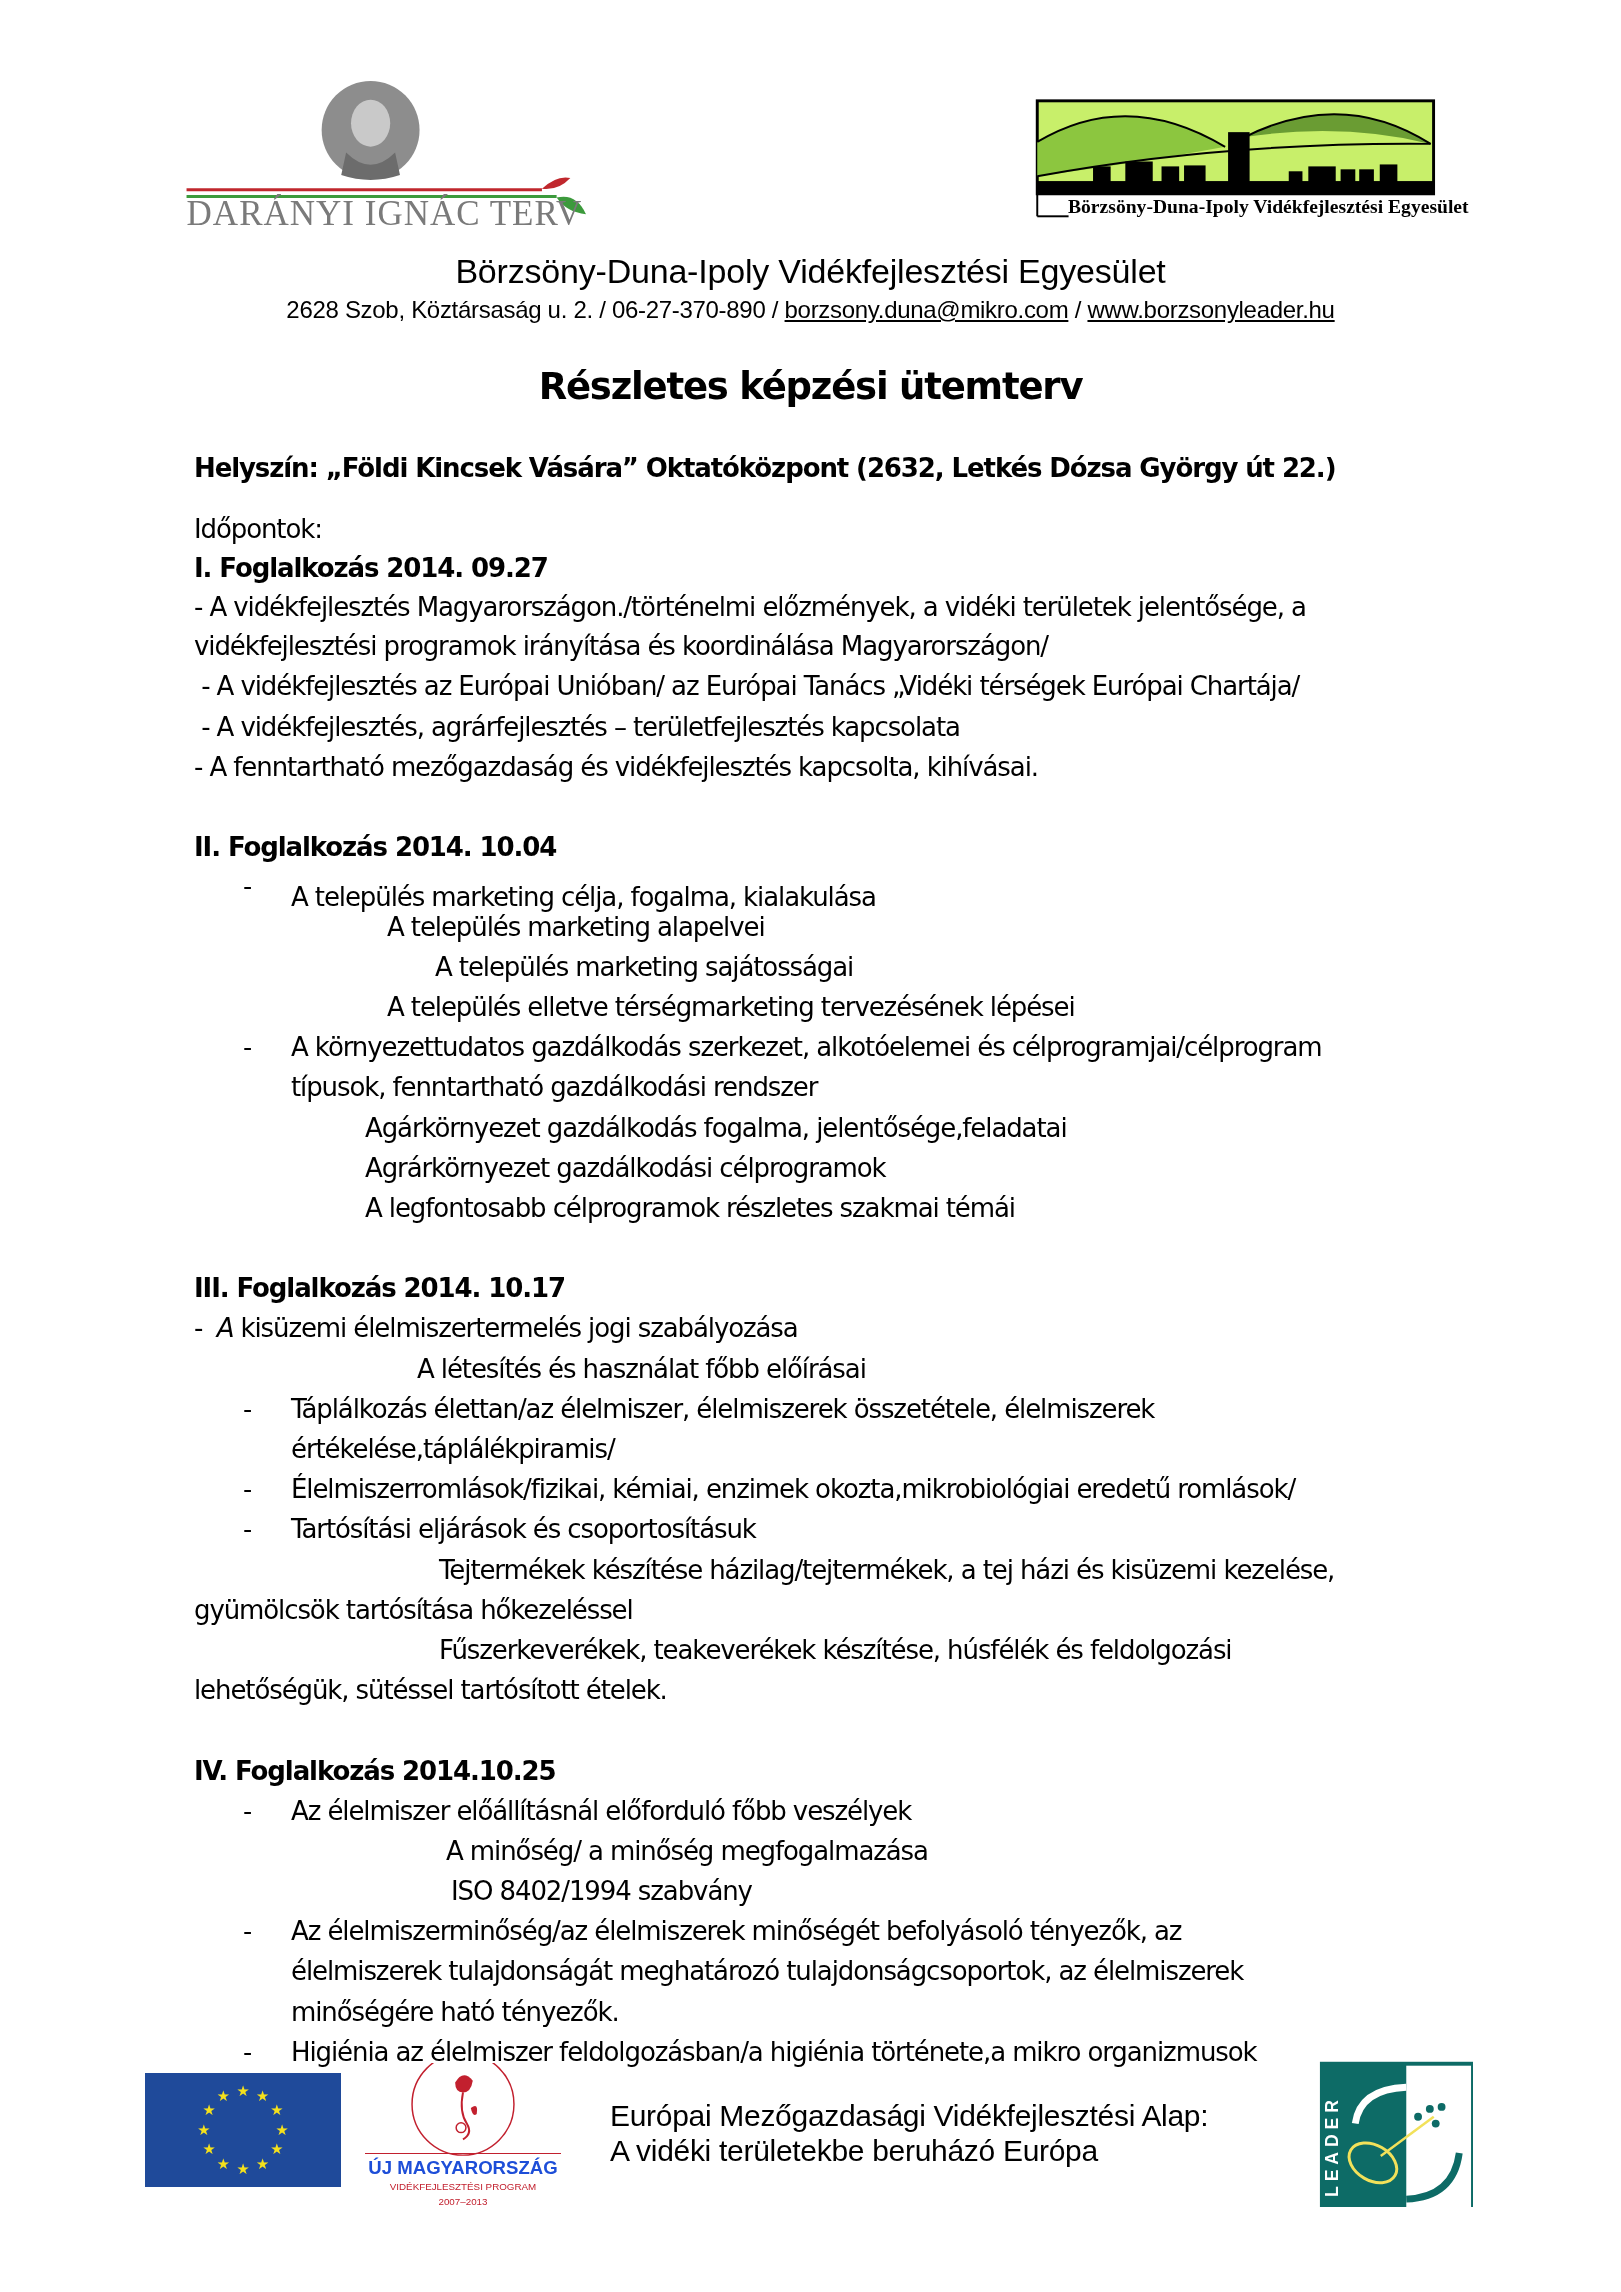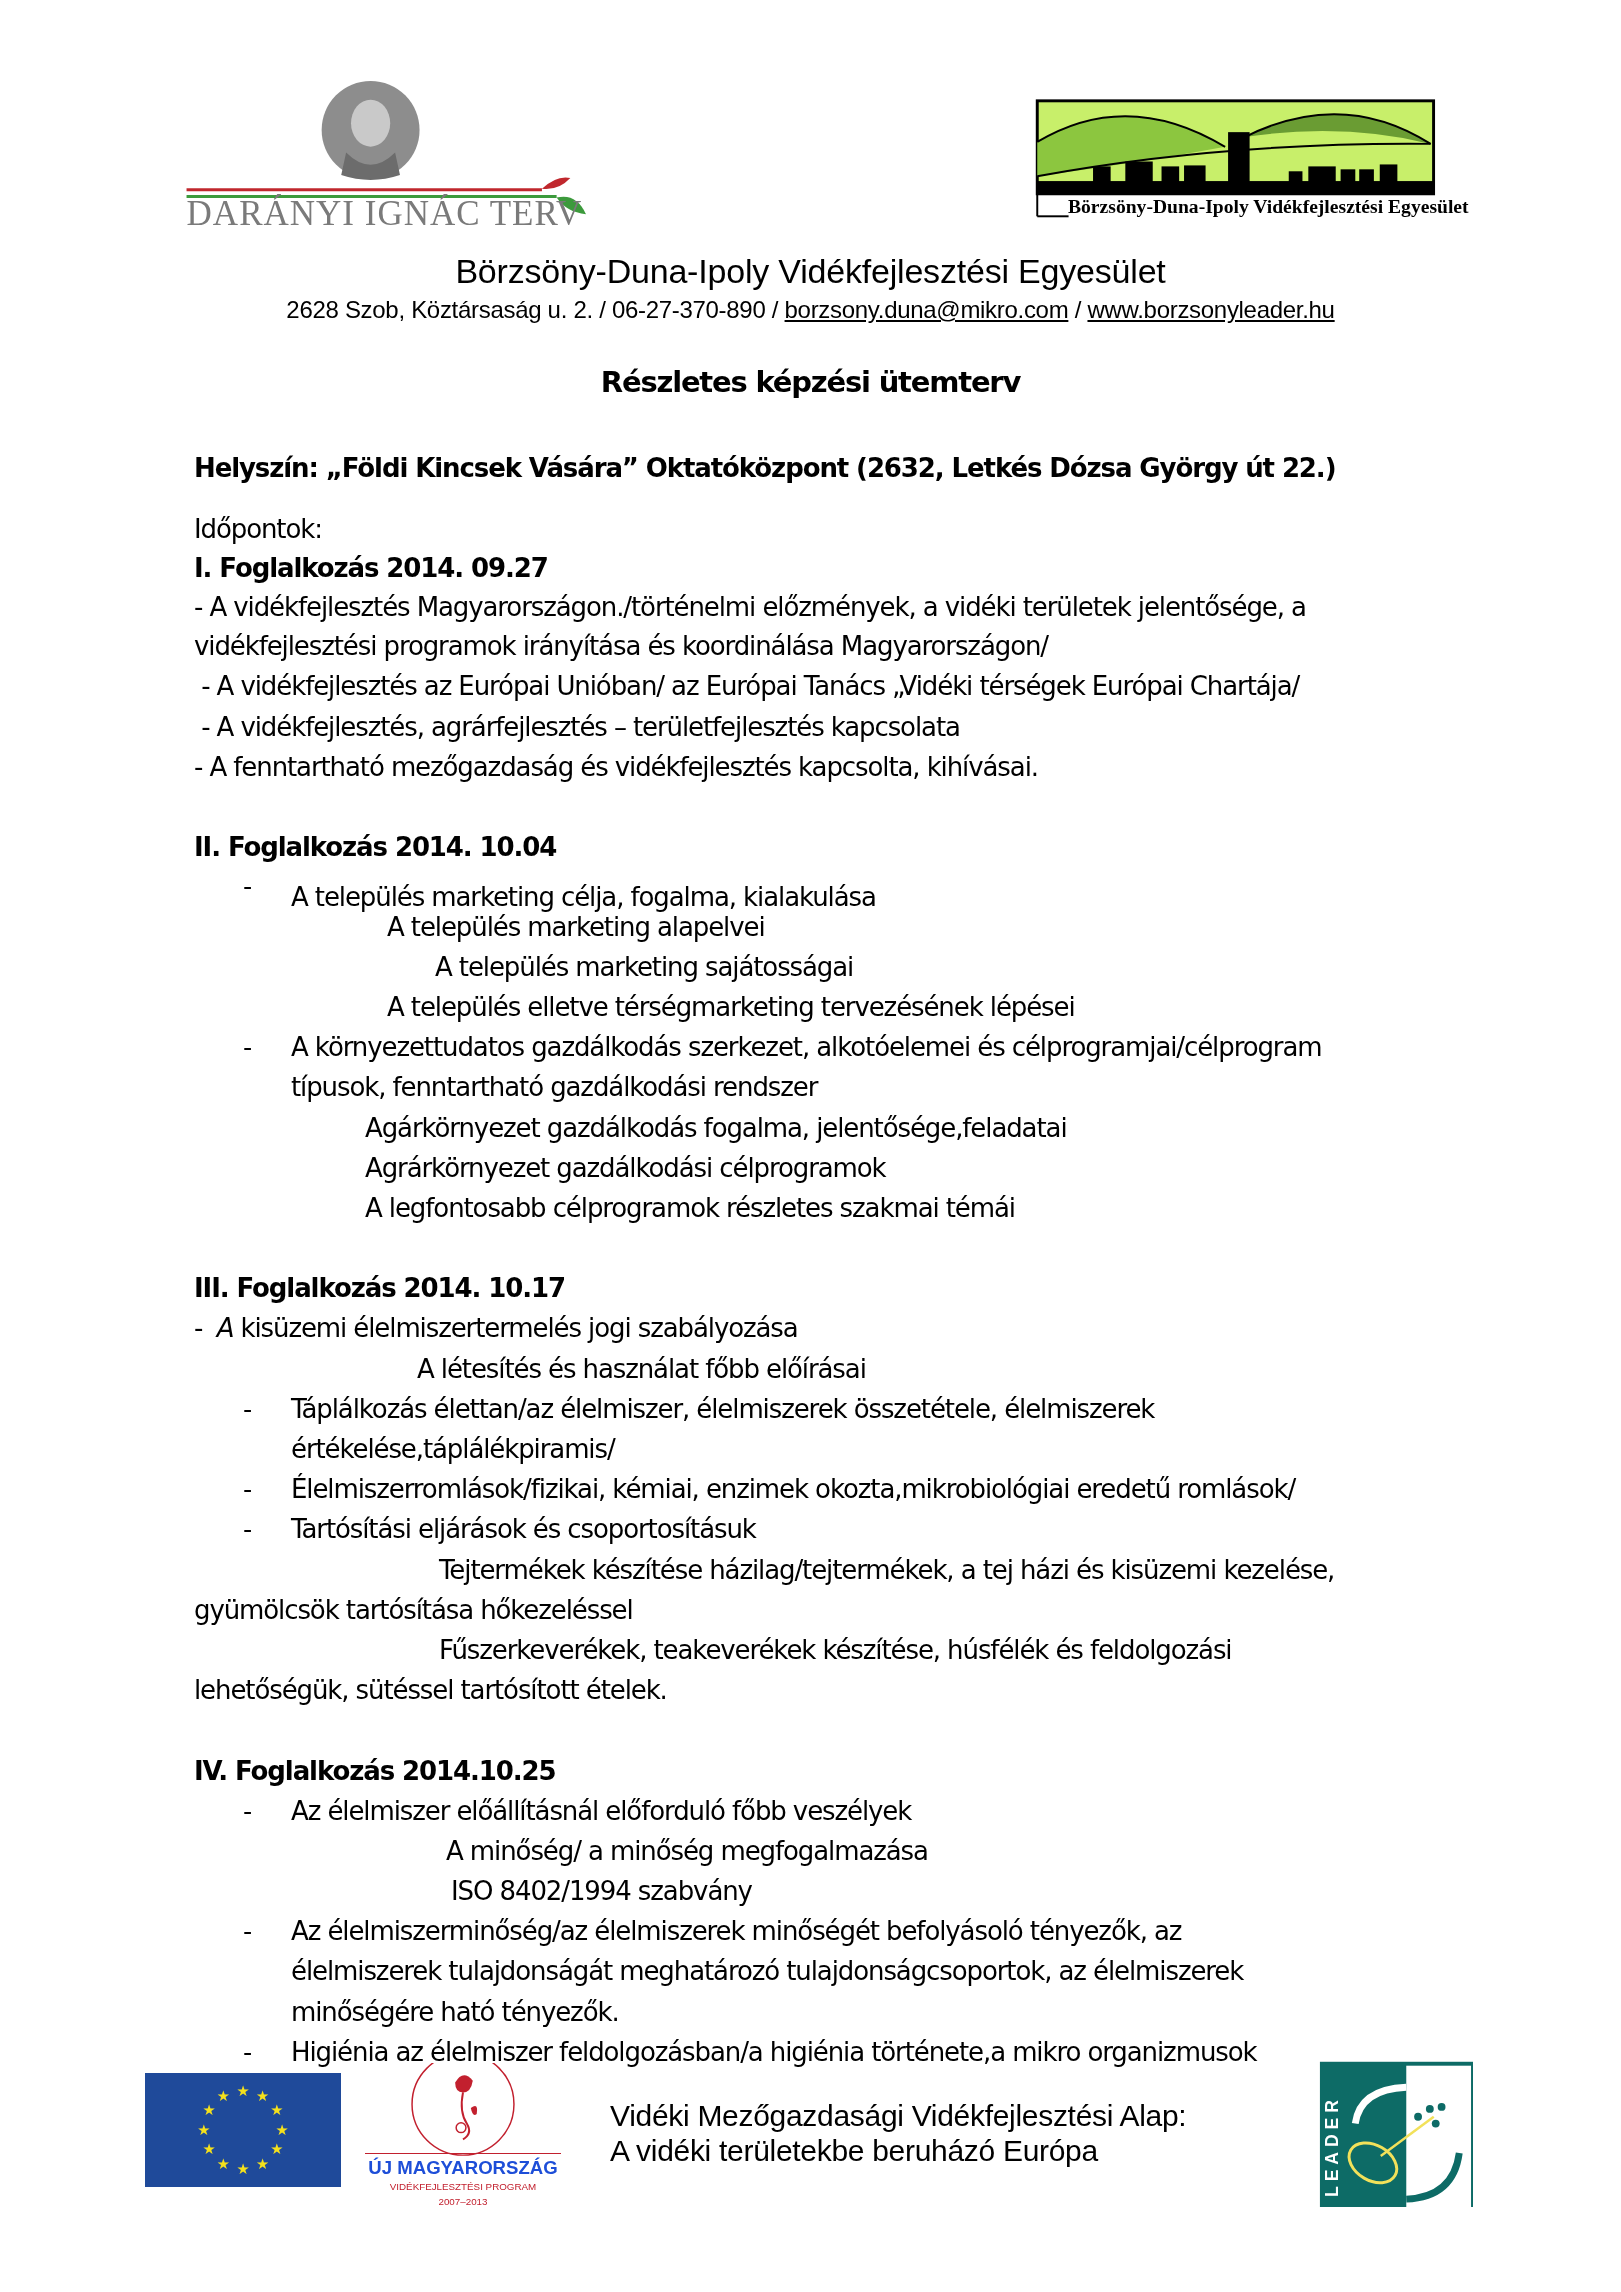--- a/index.html
+++ b/index.html
@@ -8,21 +8,21 @@
 
   
   #logo-daranyi { left: 165px; top: 69px; width: 421px; height: 167px; }
   #logo-bdi { left: 1029px; top: 93px; width: 451px; height: 137px; }
 
   
   #org-name { left: 0; width: 1621px; top: 252px; text-align: center; font-size: 34px; font-family: "Liberation Sans", sans-serif; letter-spacing: -0.2px; }
   #org-contact { left: 0; width: 1621px; top: 296px; text-align: center; font-size: 24px; font-family: "Liberation Sans", sans-serif; letter-spacing: -0.3px; }
   #org-contact a { color: #000; text-decoration: underline; }
 
-  #doc-title { left: 0; width: 1621px; top: 365px; text-align: center; font-size: 29px; font-weight: bold; font-family: "DejaVu Sans", sans-serif; letter-spacing: -1.2px; }
+  #doc-title { left: 0; width: 1621px; top: 365px; text-align: center; font-size: 37px; font-weight: bold; font-family: "DejaVu Sans", sans-serif; letter-spacing: -1.2px; }
 
   .line { position: absolute; font-family: "DejaVu Sans", sans-serif; font-size: 26px; letter-spacing: -1.1px; white-space: nowrap; line-height: 39px; }
   .bold { font-weight: bold; }
   .ital { font-style: italic; }
   .dash { position: absolute; left: 243px; font-family: "DejaVu Sans", sans-serif; font-size: 25.5px; line-height: 39px; }
 
   
   #eu-flag { left: 145px; top: 2073px; width: 196px; height: 114px; background: #1f4a9a; }
   #uj-logo { left: 365px; top: 2063px; width: 196px; height: 167px; }
   #footer-text { left: 610px; top: 2098px; font-family: "Liberation Sans", sans-serif; font-size: 30px; line-height: 35px; letter-spacing: -0.3px; }
@@ -151,21 +151,21 @@
     <path d="M108 46 Q116 40 114 52 Q110 56 108 46 Z" fill="#c2202e"></path>
     <circle cx="98" cy="66" r="5" fill="none" stroke="#c2202e" stroke-width="1.5"></circle>
   </svg>
   <div class="abs" style="left:0; top:90px; width:196px; border-top:1.5px solid #c2202e;"></div>
   <div class="abs" style="left:0; top:94px; width:196px; text-align:center; font-family:'Liberation Sans', sans-serif; font-weight:bold; font-size:18.6px; color:#1d4ed8; white-space:nowrap;">ÚJ MAGYARORSZÁG</div>
   <div class="abs" style="left:0; top:118px; width:196px; text-align:center; font-family:'Liberation Sans', sans-serif; font-size:9.8px; color:#c2202e; white-space:nowrap;">VIDÉKFEJLESZTÉSI PROGRAM</div>
   <div class="abs" style="left:0; top:133px; width:196px; text-align:center; font-family:'Liberation Sans', sans-serif; font-size:9.8px; color:#c2202e;">2007–2013</div>
 </div>
 
 <div id="footer-text" class="abs">
-  <div>Vidéki Mezőgazdasági Vidékfejlesztési Alap:</div>
+  <div>Európai Mezőgazdasági Vidékfejlesztési Alap:</div>
   <div>A vidéki területekbe beruházó Európa</div>
 </div>
 
 <div id="leader-logo" class="abs">
   <svg width="157" height="157" viewBox="0 0 160 160">
     <rect x="4" y="12" width="160" height="160" fill="#0d6b66"></rect>
     <rect x="92" y="16" width="66" height="152" fill="#ffffff"></rect>
     <path d="M40 75 Q45 40 92 38" fill="none" stroke="#ffffff" stroke-width="7"></path>
     <path d="M146 105 Q140 150 92 152" fill="none" stroke="#0d6b66" stroke-width="7"></path>
     <ellipse cx="58" cy="115" rx="26" ry="18" transform="rotate(30 58 115)" fill="none" stroke="#f2e15a" stroke-width="3"></ellipse>

